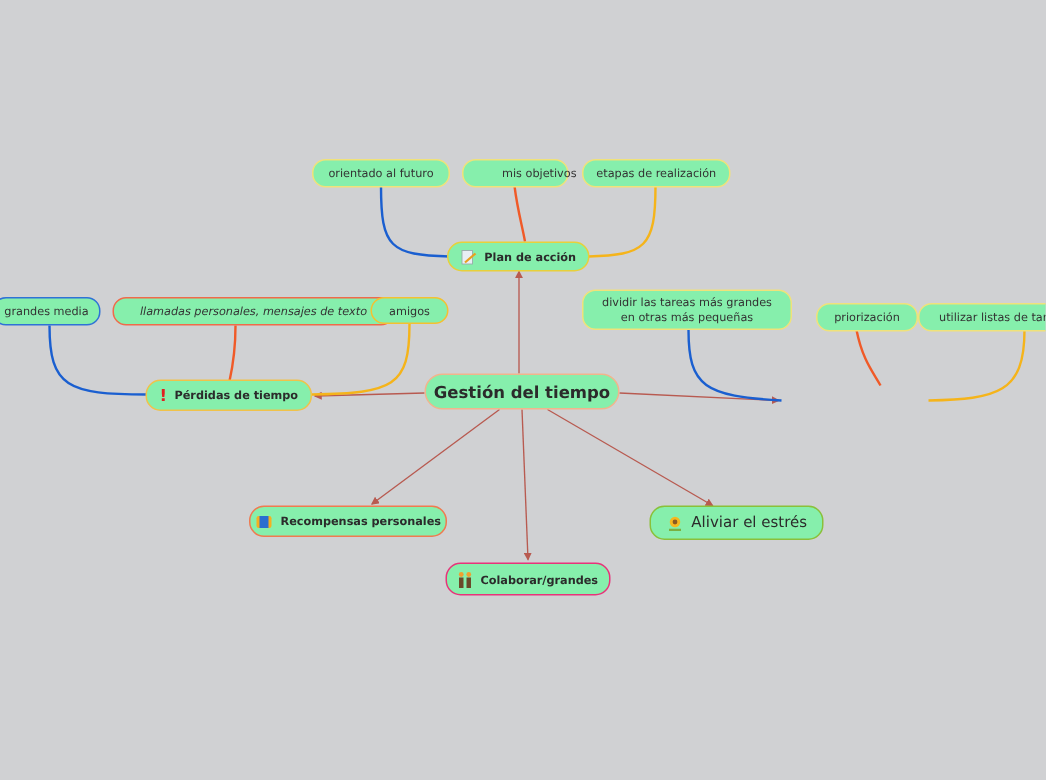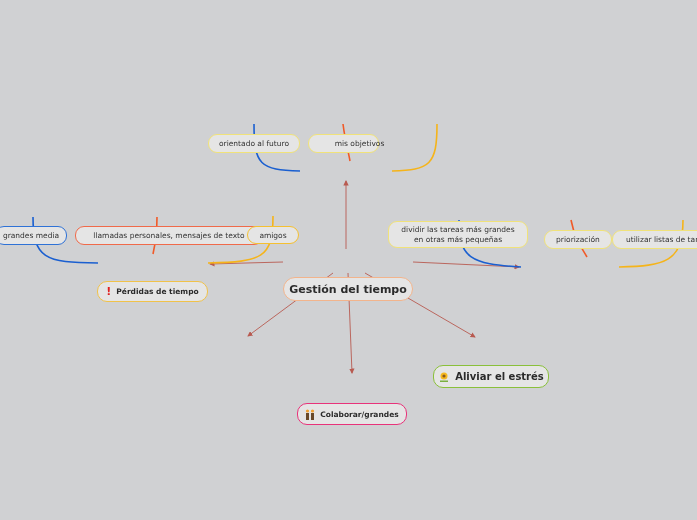--- a/index.html
+++ b/index.html
@@ -8,28 +8,27 @@
       background:#d0d1d3;
       font-family:"DejaVu Sans", "Liberation Sans", sans-serif;
       position:relative;
     }
     #canvas { position:absolute; left:0; top:0; width:697px; height:520px; }
     svg.links { position:absolute; left:0; top:0; }
     .node {
       position:absolute; box-sizing:border-box;
       display:flex; align-items:center; justify-content:center;
       border-radius:10px; border:1.5px solid;
-      background:#e5e5e5; color:#2b2b2b; white-space:nowrap;
+      background:#86efac; color:#2b2b2b; white-space:nowrap;
       cursor:pointer;
-      margin-top:28px;
     }
     .leaf { font-size:7.5px; color:#333; border-radius:9px; }
     .topic { font-size:7.5px; font-weight:bold; border-width:1.8px; }
     .central { font-size:11px; font-weight:bold; border-width:1.8px; border-radius:12px; }
-    .big { font-size:10px; font-weight:bold; }
+    .big { font-size:10px; font-weight:normal; }
     .multi { white-space:normal; text-align:center; line-height:10px; }
     .ico { display:inline-flex; align-items:center; justify-content:center; margin-right:5px; }
   </style>
 </head>
 <body>
 
 <div id="canvas">
   <svg class="links" width="697" height="520">
     <defs>
       <marker id="arr" markerWidth="6" markerHeight="6" refX="5" refY="3" orient="auto">
@@ -58,51 +57,72 @@
       <path d="M459,220 C459,258 470,264 521,267" stroke="#1a5fd0"></path>
       <path d="M571,220 C575,240 582,248 587,257" stroke="#f05a28"></path>
       <path d="M683,220 C683,262 665,266 619,267" stroke="#f5b41a"></path>
     </g>
   </svg>
 
   <div class="node central" style="left:283px;top:249px;width:130px;height:24px;border-color:#f2b48c;">
     <span>Gestión del tiempo</span>
   </div>
 
+  <div class="node topic" style="left:298px;top:161px;width:95px;height:20px;border-color:#e8d03a;">
+    <span class="ico">
+      <svg width="11" height="11" viewBox="0 0 11 11">
+          <rect x="1" y="1" width="7" height="9" fill="#e8eef5" stroke="#9aa" stroke-width="0.6"></rect>
+          <line x1="3" y1="9" x2="10" y2="3" stroke="#e8a020" stroke-width="1.5"></line>
+        </svg>
+    </span>
+    <span>Plan de acción</span>
+  </div>
   <div class="node leaf" style="left:208px;top:106px;width:92px;height:19px;border-color:#f0e27a;">
     <span>orientado al futuro</span>
   </div>
   <div class="node leaf" style="left:308px;top:106px;width:71px;height:19px;border-color:#f0e27a;padding-left:32px;">
     <span>mis objetivos</span>
+  </div>
+  <div class="node leaf" style="left:388px;top:106px;width:99px;height:19px;border-color:#f0e27a;">
+    <span>etapas de realización</span>
   </div>
 
   <div class="node topic" style="left:97px;top:253px;width:111px;height:21px;border-color:#f0c24a;">
     <span class="ico" style="color:#e02020;font-size:11px;font-weight:bold;">!</span>
     <span>Pérdidas de tiempo</span>
   </div>
   <div class="node leaf" style="left:-5px;top:198px;width:72px;height:19px;border-color:#2f72d6;">
     <span>grandes media</span>
   </div>
-  <div class="node leaf" style="left:75px;top:198px;width:188px;height:19px;border-color:#f06a4a;">
+  <div class="node leaf" style="left:75px;top:198px;width:188px;height:19px;border-color:#f06a4a;font-style:italic;">
     <span>llamadas personales, mensajes de texto</span>
   </div>
   <div class="node leaf" style="left:247px;top:198px;width:52px;height:18px;border-color:#f5c030;">
     <span>amigos</span>
   </div>
 
   <div class="node leaf multi" style="left:388px;top:193px;width:140px;height:27px;border-color:#f0e27a;padding:0 12px;justify-content:center;">
     <span>dividir las tareas más grandes en otras más pequeñas</span>
   </div>
   <div class="node leaf" style="left:544px;top:202px;width:68px;height:19px;border-color:#f0e27a;align-items:center;">
     <span>priorización</span>
   </div>
   <div class="node leaf" style="left:612px;top:202px;width:100px;height:19px;border-color:#f0e27a;justify-content:flex-start;padding-left:13px;">
     <span>utilizar listas de tareas</span>
   </div>
 
+  <div class="node topic" style="left:166px;top:337px;width:132px;height:21px;border-color:#f07a50;">
+    <span class="ico">
+      <svg width="12" height="11" viewBox="0 0 12 11">
+          <rect x="1" y="2" width="10" height="8" rx="1.5" fill="#f5b020"></rect>
+          <rect x="3" y="2" width="6" height="8" fill="#2a6ed0"></rect>
+        </svg>
+    </span>
+    <span>Recompensas personales</span>
+  </div>
 
   <div class="node topic" style="left:297px;top:375px;width:110px;height:22px;border-color:#e8337a;">
     <span class="ico">
       <svg width="10" height="11" viewBox="0 0 10 11">
           <circle cx="2.5" cy="2" r="1.6" fill="#f0a030"></circle>
           <circle cx="7.5" cy="2" r="1.6" fill="#f0a030"></circle>
           <rect x="1" y="4" width="3" height="7" fill="#6a4a2a"></rect>
           <rect x="6" y="4" width="3" height="7" fill="#6a4a2a"></rect>
         </svg>
     </span>

